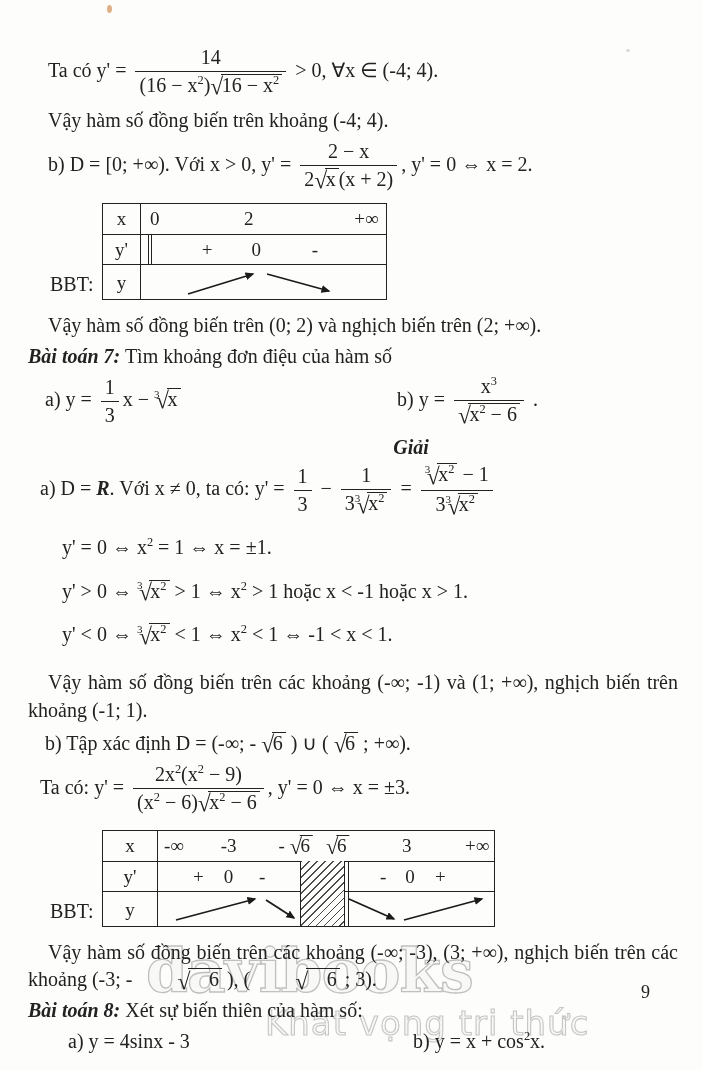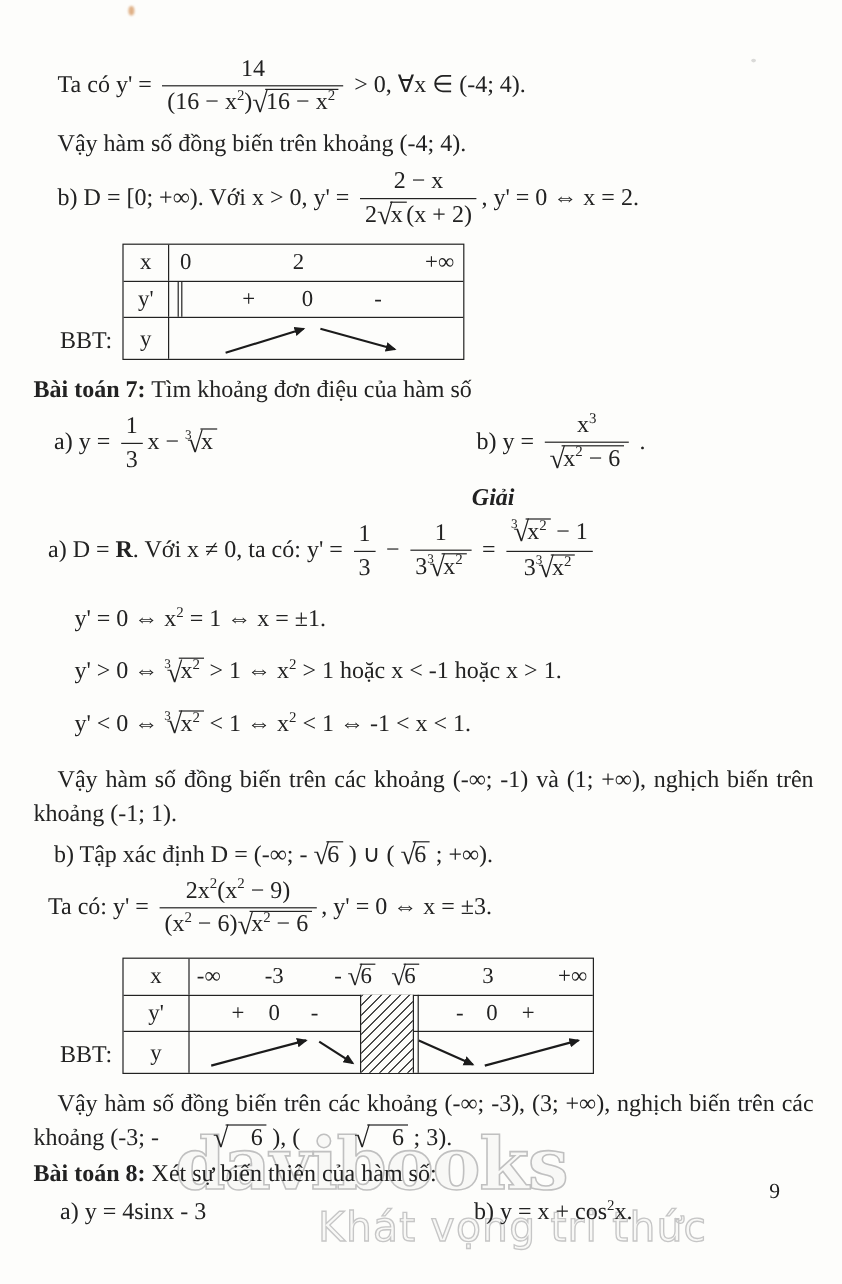--- a/index.html
+++ b/index.html
@@ -38,26 +38,26 @@
   .pageno { position:absolute; left:641px; top:980px; font-size:18px; color:#1e1e1e; z-index:2; }
 
   
   .content { position:relative; z-index:1; padding:46px 24px 0 28px; }
   .ln   { margin-top:6px; }
   .ind12 { padding-left:12px; }
   .ind17 { padding-left:17px; }
   .ind20 { padding-left:20px; }
   .ind34 { padding-left:34px;margin-top:16px; }
   .para { text-align:justify; text-indent:20px; margin-top:20px; }
-  .heading b, b { font-weight:bold; }
+  .heading b, b { font-weight:bold;font-style:italic; }
   .giai { text-align:center; position:relative; left:58px; font-weight:bold; font-style:italic; margin-top:6px; font-size:20px; }
 
   .cols { display:flex; align-items:center; margin-top:4px; }
   .col-a7 { margin-left:17px; flex:0 0 352px; }
-  .col-a8 { margin-left:22px; flex:0 0 345px; }
+  .col-a8 { margin-left:40px; flex:0 0 345px; }
 
   
   sup { font-size:0.62em; vertical-align:super; line-height:0; }
   .frac { display:inline-block; text-align:center; vertical-align:middle; margin:0 4px; line-height:1.15; }
   .frac .num { display:block; padding:0 4px 2px; }
   .frac .den { display:block; border-top:1.5px solid #222; padding:2px 4px 0; }
   .sqrt { display:inline-block; white-space:nowrap; }
   .rsign { display:inline-block; font-size:1.18em; line-height:1; vertical-align:-0.1em; margin-right:-2.5px; }
   .rarg { display:inline-block; border-top:1.5px solid #222; padding:0 3px 0 1px; line-height:1.05; }
   .ridx { display:inline-block; font-size:0.55em; position:relative; top:-0.75em; margin-right:-0.32em; }
@@ -139,20 +139,21 @@
         <div class="bbt-body">
           <svg class="trend-svg" width="245" height="35">
             <line x1="47" y1="29" x2="112" y2="9" stroke="#1b1b1b" stroke-width="1.8" marker-end="url(#arrh)"></line>
             <line x1="126" y1="9" x2="188" y2="26" stroke="#1b1b1b" stroke-width="1.8" marker-end="url(#arrh)"></line>
           </svg>
         </div>
       </div>
     </div>
   </div>
 
+  <div class="ln ind20">Vậy hàm số đồng biến trên (0; 2) và nghịch biến trên (2; +∞).</div>
 
   <div class="ln heading" style="margin-top:4px"><b>Bài toán 7:</b> Tìm khoảng đơn điệu của hàm số</div>
 
   <div class="cols">
     <div class="col-a7">a) y = <span class="frac"><span class="num">1</span><span class="den">3</span></span>x − <span class="sqrt"><span class="ridx">3</span><span class="rsign">√</span><span class="rarg">x</span></span></div>
     <div>b) y = <span class="frac"><span class="num">x<sup>3</sup></span><span class="den"><span class="sqrt"><span class="rsign">√</span><span class="rarg">x<sup>2</sup> − 6</span></span></span></span> .</div>
   </div>
 
   <div class="giai">Giải</div>
 

